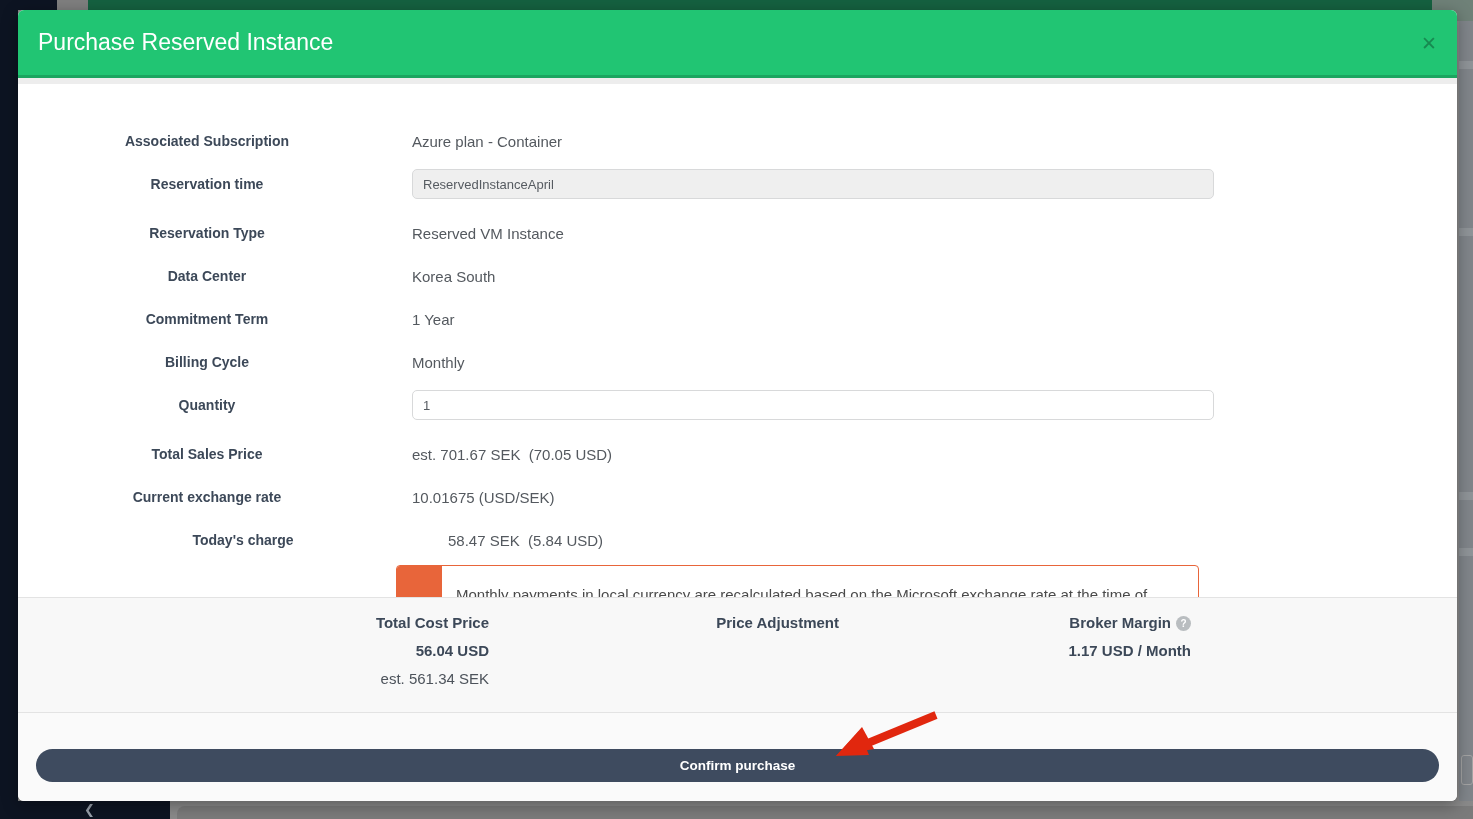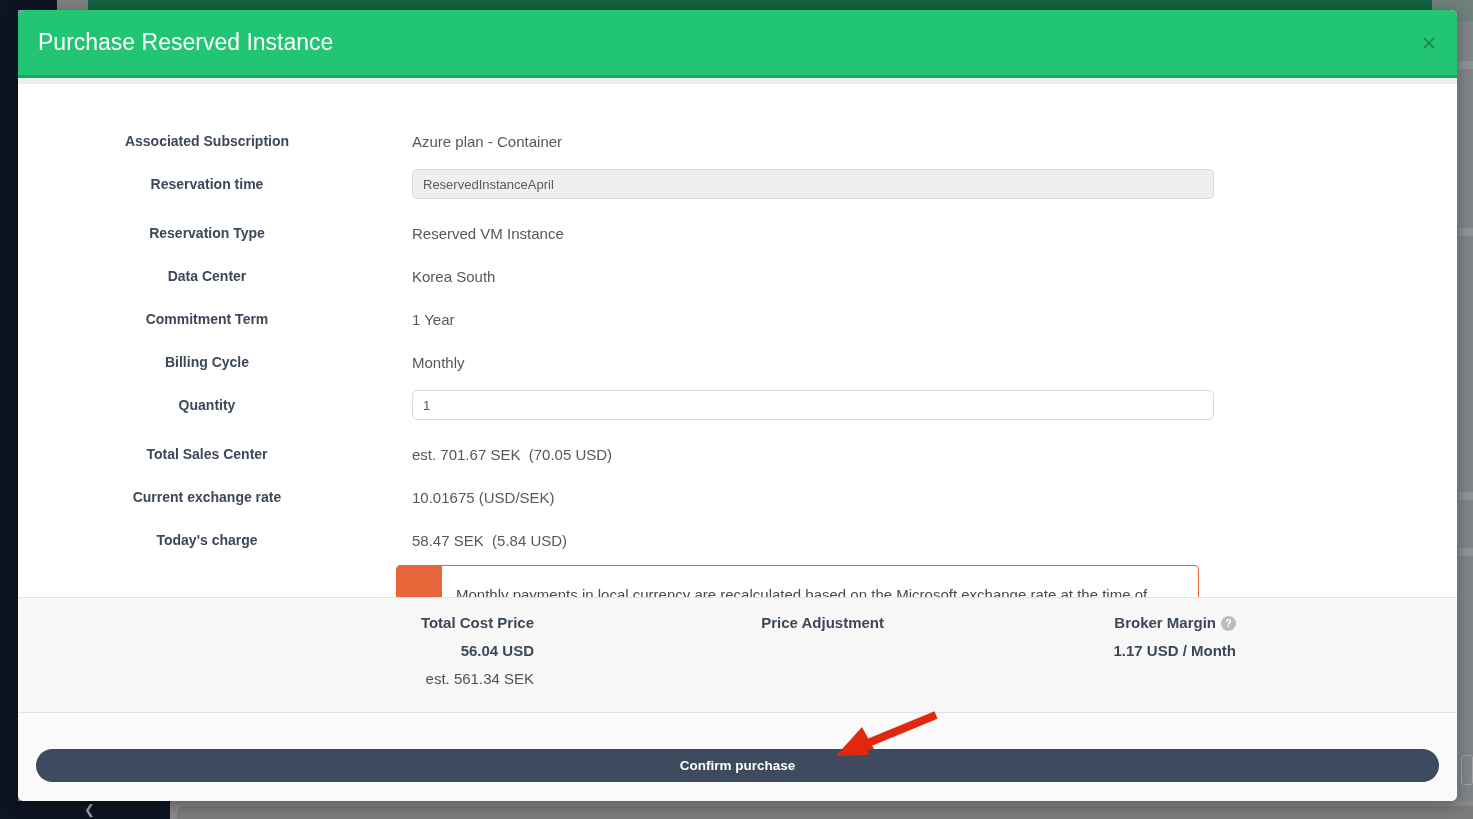--- a/index.html
+++ b/index.html
@@ -39,41 +39,41 @@
   .modal-close{
     position:absolute;right:20px;top:50%;transform:translateY(-50%);
     color:rgba(0,0,0,.30);font-size:19px;font-weight:700;cursor:pointer;line-height:1;
   }
 
   .modal-body{height:519px;box-sizing:border-box;overflow:hidden;padding-top:48px;position:relative;}
   .body-topstrip{position:absolute;top:0;left:0;right:0;height:6px;background:#ededed;}
 
   .row{display:flex;align-items:center;height:30px;margin-bottom:13px;}
   .row.mb-lg{margin-bottom:19px;}
-  .row.mb-sm{margin-bottom:10px;}
+  .row.mb-sm{margin-bottom:10px;margin-left:36px;}
   .row-label{width:346px;text-align:center;font-size:14px;font-weight:700;color:var(--label-dark);flex:none;padding-left:16px;}
   .row-value{margin-left:32px;font-size:15px;color:var(--value-gray);white-space:pre-wrap;}
   .inp{
     margin-left:32px;width:802px;height:30px;box-sizing:border-box;
     border:1px solid #d8d9da;border-radius:5px;padding:0 10px;
     font-size:13px;color:#565b61;background:#fff;font-family:inherit;outline:none;
   }
   .inp.disabled{background:#efefef;}
 
   .warnbox{
     margin-left:378px;width:801px;height:62px;box-sizing:content-box;
     border:1px solid var(--warning-orange);border-radius:4px;
     display:flex;overflow:hidden;
   }
   .warn-iconblock{width:45px;flex:none;background:var(--warning-orange);}
   .warn-text{padding:20px 14px 0 14px;font-size:15px;color:#4a4a4a;}
 
   .modal-summary{
     height:115px;box-sizing:border-box;background:#f8f8f8;border-top:1px solid #e3e3e3;
-    padding-top:11px;display:flex;padding-left:45px;
+    padding-top:11px;display:flex;
   }
   .sum-col{text-align:right;flex:none;}
   .sum-col.c1{width:471px;}
   .sum-col.c2{width:350px;}
   .sum-col.c3{width:352px;}
   .sum-line{height:28px;line-height:28px;font-size:15px;color:#4d535b;}
   .sum-line.b{font-weight:700;color:var(--label-dark);}
   .help-icon{
     display:inline-block;width:15px;height:15px;border-radius:50%;background:#b9bdc0;
     color:#fff;font-size:10px;font-weight:700;line-height:15px;text-align:center;
@@ -146,21 +146,21 @@
       <div class="row-label">Billing Cycle</div>
       <div class="row-value">Monthly</div>
     </div>
 
     <div class="row mb-lg">
       <div class="row-label">Quantity</div>
       <input class="inp" type="text" value="1" style="">
     </div>
 
     <div class="row">
-      <div class="row-label">Total Sales Center</div>
+      <div class="row-label">Total Sales Price</div>
       <div class="row-value">est. 701.67 SEK  (70.05 USD)</div>
     </div>
 
     <div class="row">
       <div class="row-label">Current exchange rate</div>
       <div class="row-value">10.01675 (USD/SEK)</div>
     </div>
 
     <div class="row mb-sm">
       <div class="row-label">Today's charge</div>

